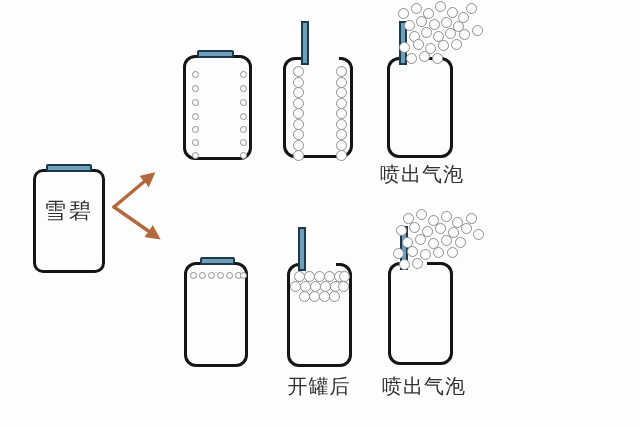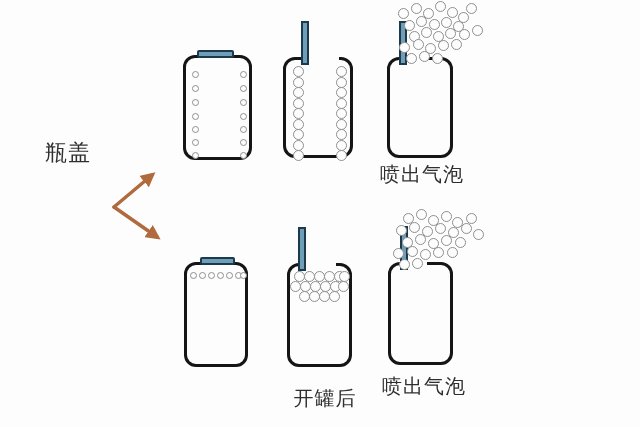--- a/index.html
+++ b/index.html
@@ -31,22 +31,25 @@
   .can-text{display:block;text-align:center;margin-top:24px;font-size:22px;letter-spacing:3px;}
   .arrows{position:absolute;left:100px;top:160px;}
   .arrows line{stroke:var(--arrow,#b06a3e);stroke-width:3.5;stroke-linecap:round;}
   .arrows .ah{fill:var(--arrow,#b06a3e);}
 </style>
 </head>
 <body style="--can-border: #151515; --cap-fill: #6f9fb8; --cap-border: #1c3a4c; --bubble-stroke: #8f8f8f; --arrow: #b06a3e; --text: #2f2f2f;">
 
 <div class="stage">
 
-  <div class="src-label" style="left:30px;top:138px;width:76px;">瓶盖</div>
-
+
+  <div class="can" style="left:33px;top:169px;width:72px;height:104px;border-radius:10px;">
+    <span class="cap" style="left:10px;width:46px;"></span>
+    <span class="can-text">雪碧</span>
+  </div>
 
   <svg class="arrows" width="78" height="90" viewBox="0 0 78 90">
     <defs>
       <marker id="ah" viewBox="0 0 10 10" refX="7" refY="5" markerWidth="4.2" markerHeight="4.2" orient="auto">
         <path class="ah" d="M0,0 L10,5 L0,10 z"></path>
       </marker>
     </defs>
     <line x1="14" y1="47" x2="52" y2="15" marker-end="url(#ah)"></line>
     <line x1="14" y1="47" x2="57" y2="77" marker-end="url(#ah)"></line>
   </svg>
@@ -188,20 +191,20 @@
       <span class="bubble" style="left: 9.5px; top: 39.5px; height: 11px; width: 11px;"></span>
       <span class="bubble" style="left: 23.5px; top: 37.5px; height: 11px; width: 11px;"></span>
       <span class="bubble" style="left: 36.5px; top: 40.5px; height: 11px; width: 11px;"></span>
       <span class="bubble" style="left: 49.5px; top: 38.5px; height: 11px; width: 11px;"></span>
       <span class="bubble" style="left: 63.5px; top: 38.5px; height: 11px; width: 11px;"></span>
       <span class="bubble" style="left: 15.5px; top: 50.5px; height: 11px; width: 11px;"></span>
       <span class="bubble" style="left: 28.5px; top: 49.5px; height: 11px; width: 11px;"></span>
     </div>
 
 
-  <div class="caption" style="left:278px;top:374px;width:94px;margin-top:12px;">
+  <div class="caption" style="left:272px;top:374px;width:94px;">
     <div>开罐后</div>
   </div>
 
   <div class="caption" style="left:378px;top:374px;width:92px;">喷出气泡</div>
 
 
 </div>
 
 </body></html>

